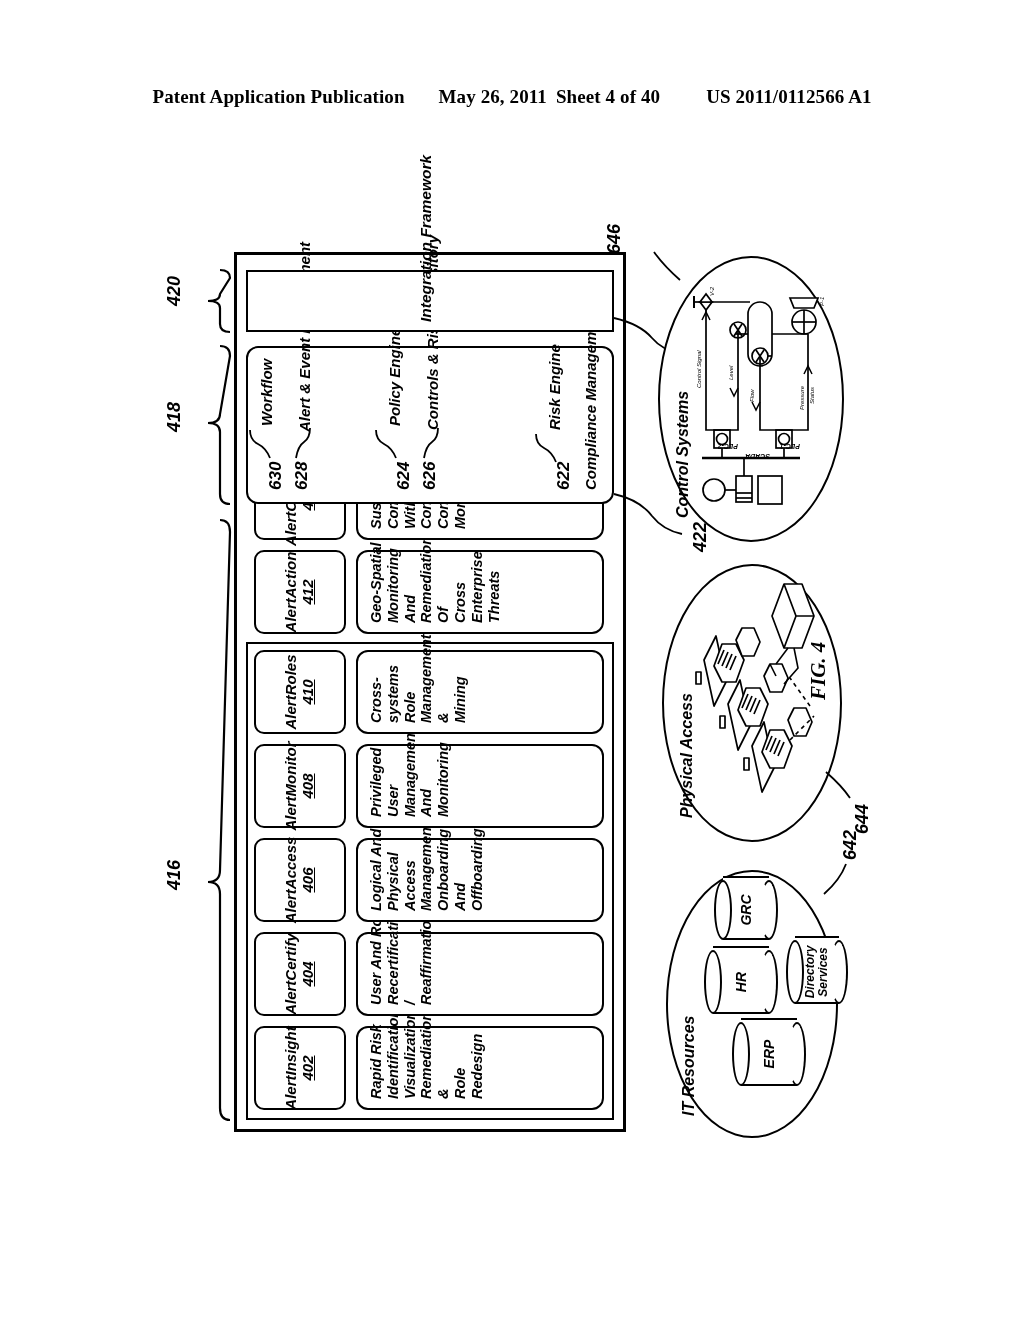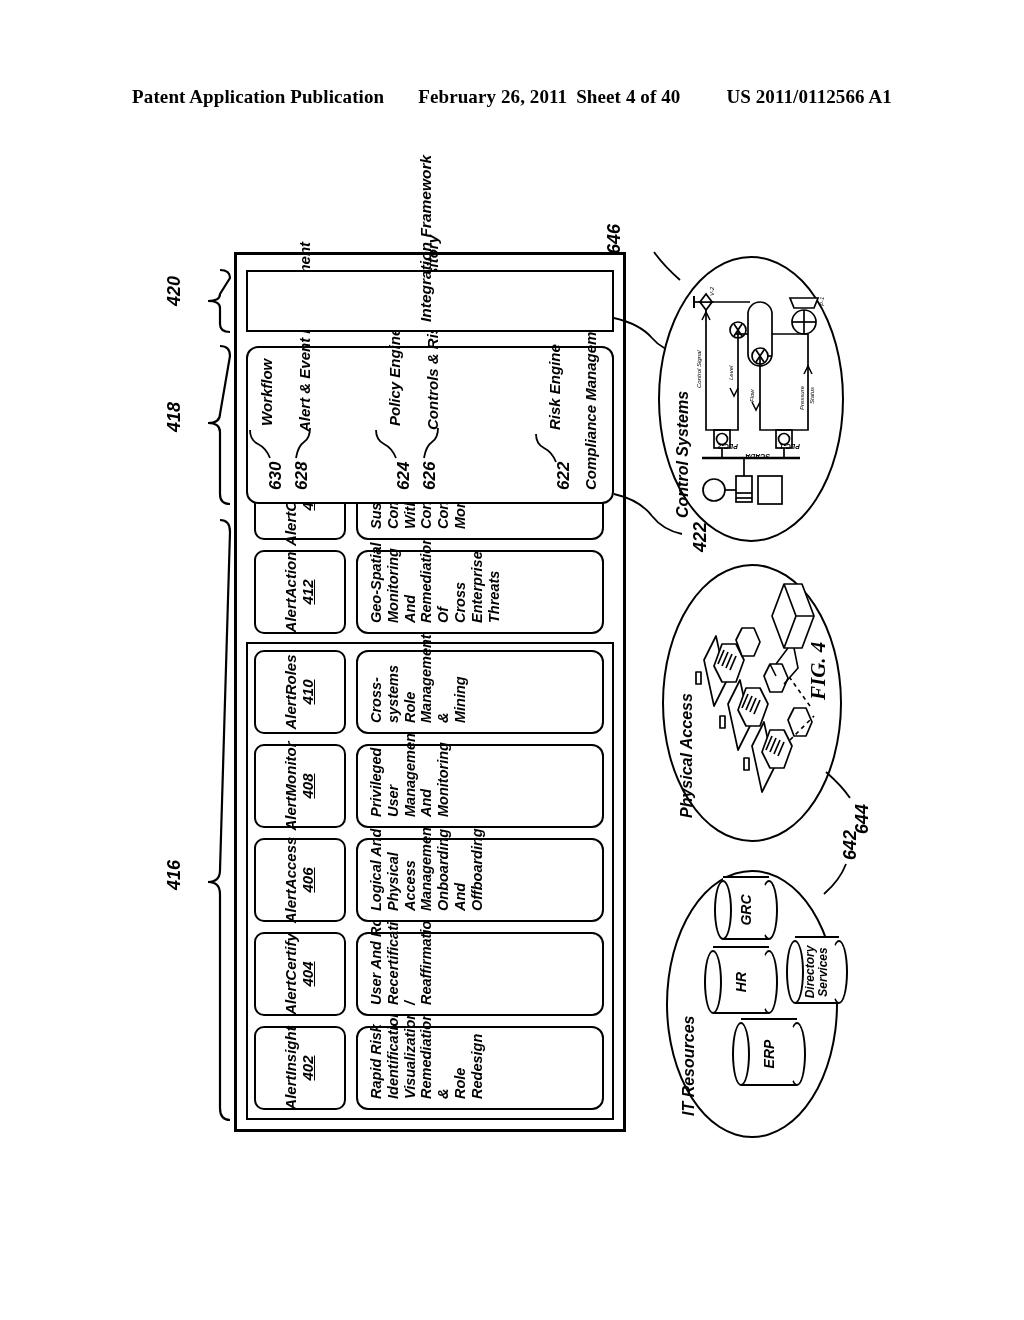--- a/index.html
+++ b/index.html
@@ -182,21 +182,21 @@
     font-size:21px; color:#000; white-space:nowrap;
   }
 
   svg{ overflow:visible; }
 </style>
 </head>
 <body>
 
 <div class="pat-header">
   <span class="h-pub">Patent Application Publication</span>
-  <span class="h-date">February 26, 2011</span>
+  <span class="h-date">May 26, 2011</span>
   <span class="h-sheet">Sheet 4 of 40</span>
   <span class="h-num">US 2011/0112566 A1</span>
 </div>
 
 <div id="stage">
 <div id="canvas">
 
   <svg class="abs" style="left:0;top:20px;width:1000px;height:60px;">
 
     <path d="M70,48 q0,-10 12,-10 L296,38 q12,0 12,-12 q0,12 12,12 L658,48 q12,0 12,-10" fill="none" stroke="#000" stroke-width="2.2"></path>

